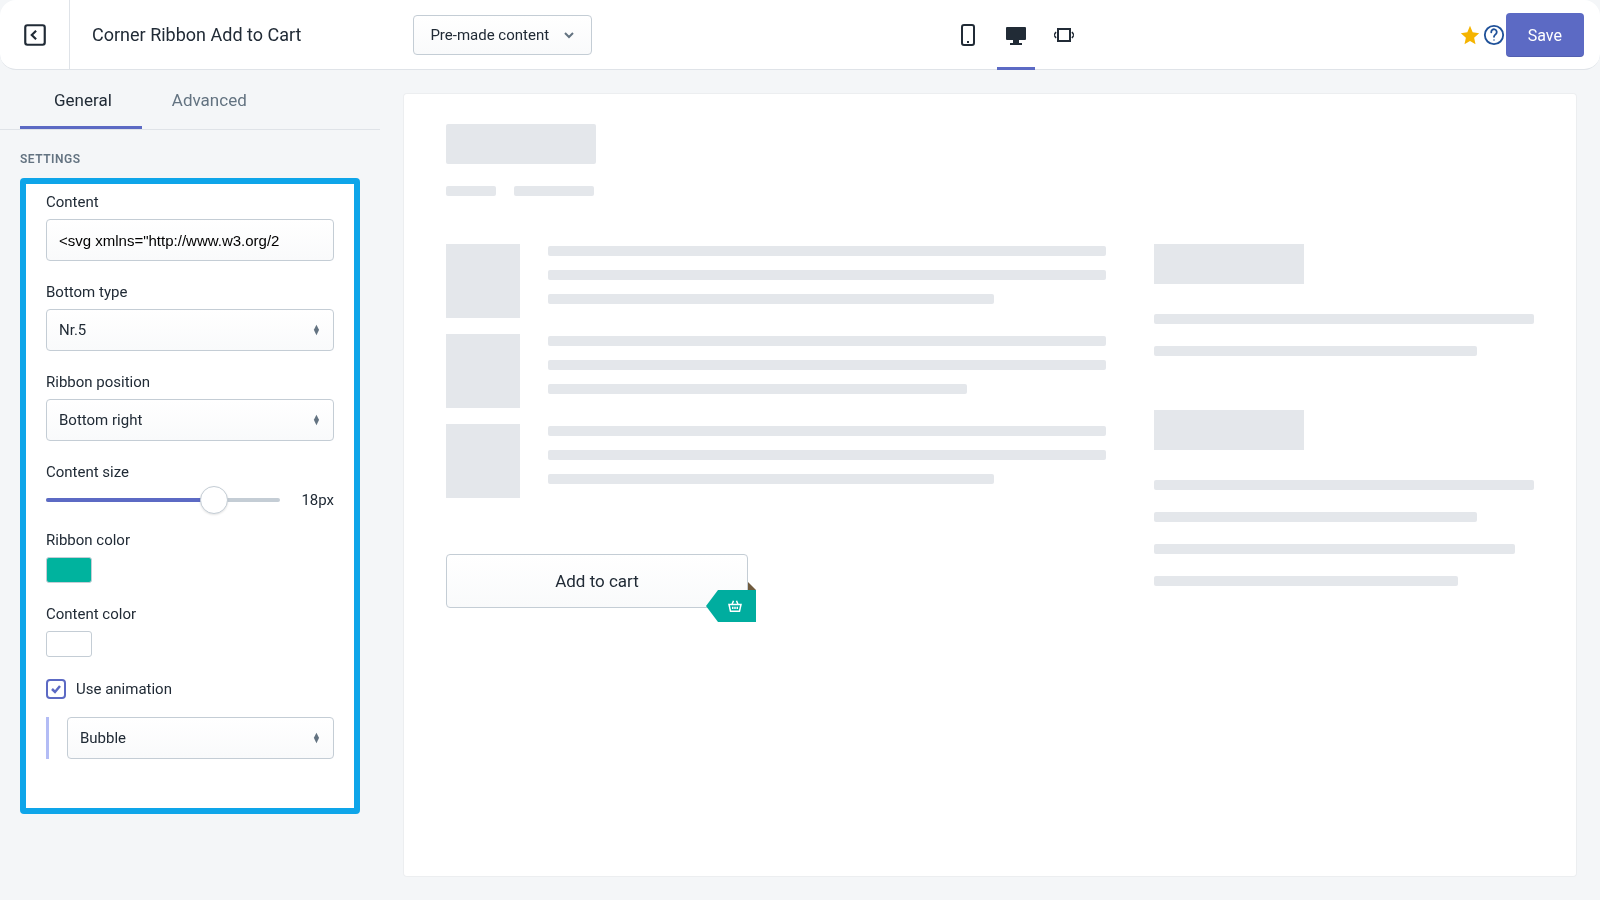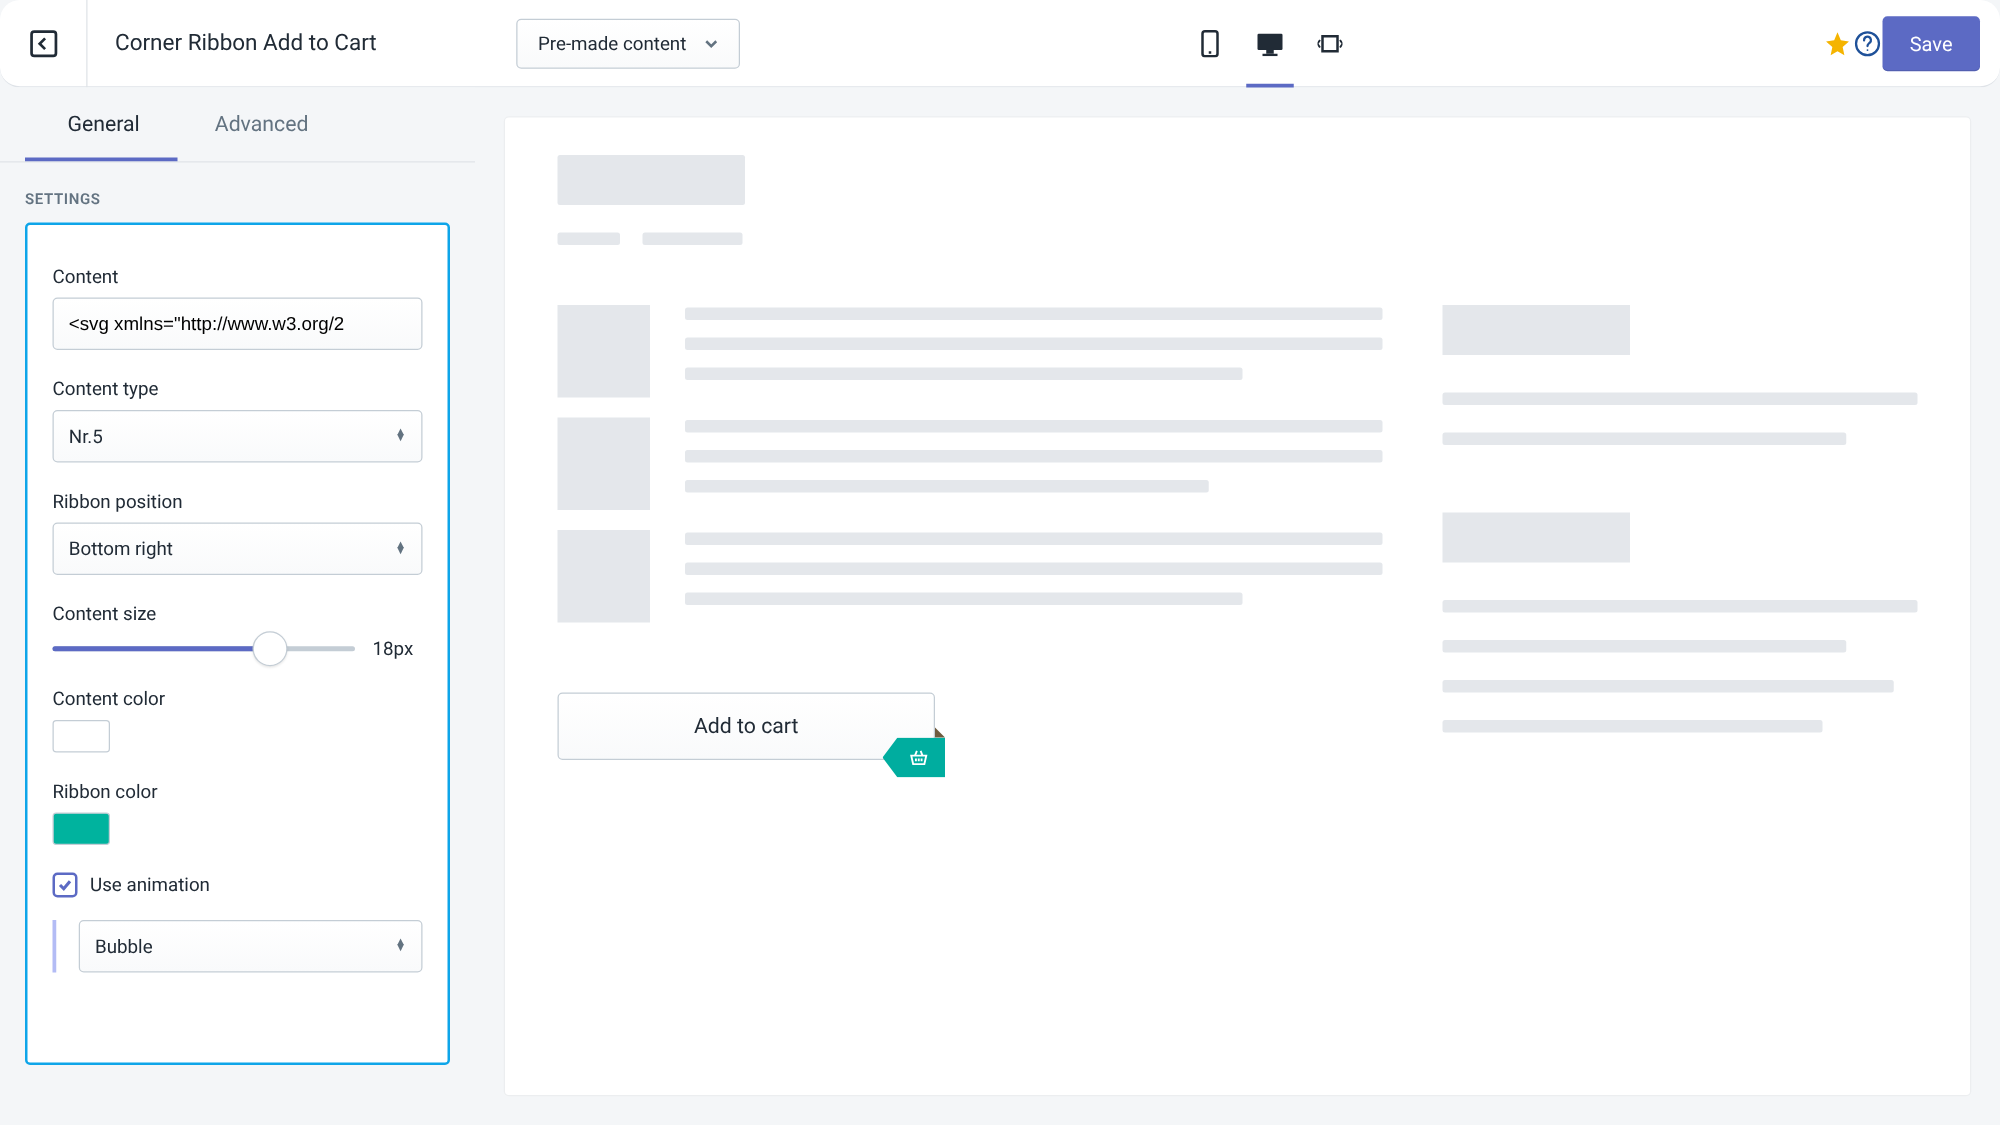--- a/index.html
+++ b/index.html
@@ -166,24 +166,24 @@
   
   .settings-label {
     font-size: 12px;
     letter-spacing: 0.5px;
     color: #637381;
     font-weight: 600;
     padding: 22px 20px 12px;
   }
   .settings-card {
     background: #fff;
-    border: 2px solid #0ea5e9;
+    border: 6px solid #0ea5e9;
     border-radius: 4px;
     margin: 0 20px 20px;
-    padding: 32px 20px;
+    padding: 9px 20px;
   }
   .field { margin-bottom: 22px; }
   .field:last-child { margin-bottom: 0; }
   .field-label {
     font-size: 15px;
     color: #212b36;
     margin-bottom: 8px;
     display: block;
   }
   .text-input, .select {
@@ -241,20 +241,21 @@
     border: 1px solid #c4cdd5;
     left: 72%;
     top: 50%;
     transform: translate(-50%, -50%);
     box-shadow: 0 1px 2px rgba(0,0,0,0.1);
   }
   .slider-value {
     font-size: 15px;
     color: #212b36;
     width: 40px;
+    text-align: right;
   }
   .color-swatch {
     width: 46px;
     height: 26px;
     border-radius: 3px;
     border: 1px solid #c4cdd5;
   }
   .checkbox-row {
     display: flex;
     align-items: center;
@@ -407,21 +408,21 @@
     <div class="settings-card">
 
       <div class="field">
         <label class="field-label">Content</label>
         <div class="text-input">
           <input type="text" value="&lt;svg xmlns=&quot;http://www.w3.org/2" style="">
         </div>
       </div>
 
       <div class="field">
-        <label class="field-label">Content type</label>
+        <label class="field-label">Bottom type</label>
         <div class="select">
           <span>Nr.5</span>
           <span class="updown">
               <span>▲</span>
               <span>▼</span>
             </span>
         </div>
       </div>
 
       <div class="field">
@@ -440,27 +441,27 @@
         <div class="slider-wrap">
           <div class="slider-track">
             <div class="slider-fill"></div>
             <div class="slider-thumb"></div>
           </div>
           <div class="slider-value">18px</div>
         </div>
       </div>
 
       <div class="field">
+        <label class="field-label">Ribbon color</label>
+        <div class="color-swatch" style="background:#00b39e;"></div>
+      </div>
+
+      <div class="field">
         <label class="field-label">Content color</label>
         <div class="color-swatch" style="background:#ffffff;"></div>
-      </div>
-
-      <div class="field">
-        <label class="field-label">Ribbon color</label>
-        <div class="color-swatch" style="background:#00b39e;"></div>
       </div>
 
       <div class="checkbox-row">
         <div class="checkbox">
           <svg width="12" height="12" viewBox="0 0 12 12">
               <path d="M2 6l3 3 5-6" fill="none" stroke="#5c6ac4" stroke-width="2.5"></path>
             </svg>
         </div>
         <span>Use animation</span>
       </div>

